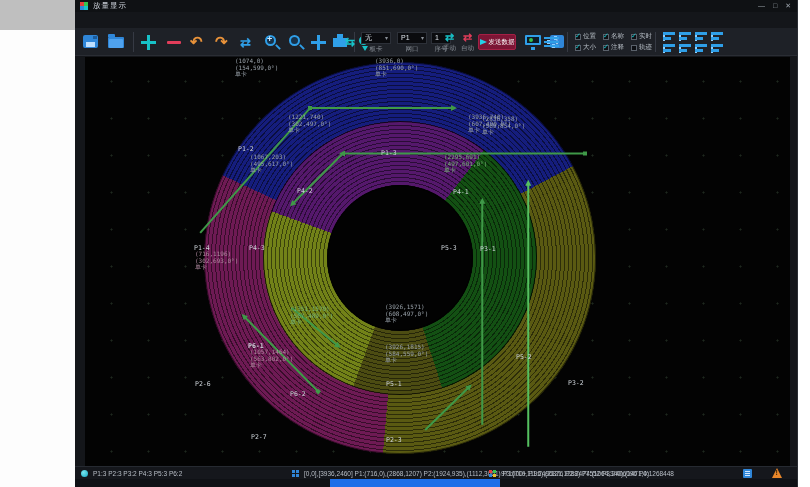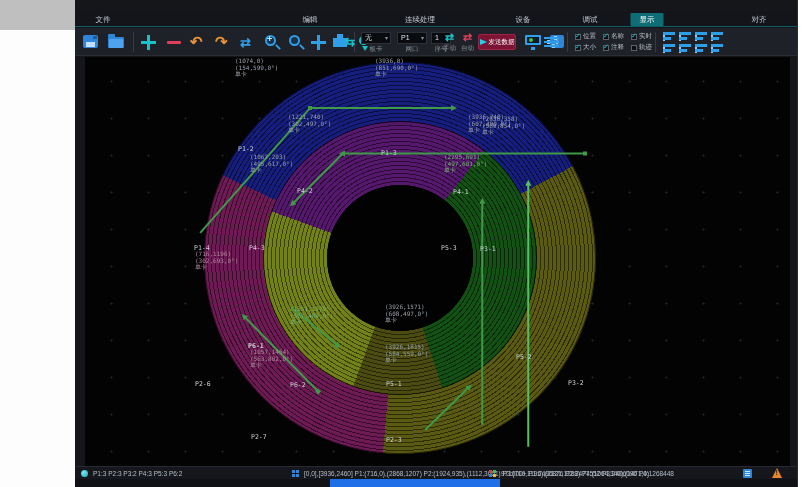--- a/index.html
+++ b/index.html
@@ -140,30 +140,35 @@
 </head>
 <body>
 
 <div id="stage">
   <div id="left-strip">
       <div class="gray"></div>
     </div>
 
   <div id="win">
 
-
-    <div id="menubar">
-        <div class="menu-item" style="left: 28px;">文件</div>
-        <div class="menu-item" style="left: 235px;">编辑</div>
-        <div class="menu-item" style="left: 345px;">连续处理</div>
-        <div class="menu-item" style="left: 448px;">设备</div>
-        <div class="menu-item" style="left: 515px;">调试</div>
-        <div class="menu-item active" style="left: 572px;">显示</div>
-        <div class="menu-item" style="left: 684px;">对齐</div>
-      </div>
+    <div id="titlebar">
+      <div id="logo">
+        <i style="background:#e23d3d"></i>
+          <i style="background:#35c24f"></i>
+        <i style="background:#2f86d8"></i>
+          <i style="background:#17c2c8"></i>
+      </div>
+      <span id="win-title">放量显示</span>
+      <div id="win-btns">
+        <span>—</span>
+        <span>□</span>
+        <span>✕</span>
+      </div>
+    </div>
+
 
     <div id="toolbar">
       <div class="tb" style="left:8px; top:7px">
           <span class="i-floppy"></span>
         </div>
       <div class="tb" style="left:33px; top:6px">
           <span class="i-folder"></span>
         </div>
       <div class="sep" style="left:58px"></div>
       <div class="tb" style="left:66px; top:7px">
@@ -349,21 +354,21 @@
         <div class="nlabel" style="left: 296px; top: 92px;">P1-3</div>
         <div class="nlabel" style="left: 368px; top: 131px;">P4-1</div>
         <div class="nlabel" style="left: 203px; top: 130px; padding-left: 9px;">P4-2</div>
         <div class="nlabel" style="left: 109px; top: 187px;">P1-4</div>
         <div class="nlabel" style="left: 164px; top: 187px;">P4-3</div>
         <div class="nlabel" style="left: 356px; top: 187px;">P5-3</div>
         <div class="nlabel" style="left: 395px; top: 188px;">P3-1</div>
         <div class="nlabel" style="left: 431px; top: 296px;">P5-2</div>
         <div class="nlabel" style="left: 163px; top: 285px; font-weight: bold;">P6-1</div>
         <div class="nlabel" style="left: 110px; top: 323px;">P2-6</div>
-        <div class="nlabel" style="left: 205px; top: 324px;">P6-2</div>
+        <div class="nlabel" style="left: 205px; top: 333px;">P6-2</div>
         <div class="nlabel" style="left: 301px; top: 323px;">P5-1</div>
         <div class="nlabel" style="left: 483px; top: 322px;">P3-2</div>
         <div class="nlabel" style="left: 166px; top: 376px;">P2-7</div>
         <div class="nlabel" style="left: 301px; top: 379px;">P2-3</div>
       </div>
 
     <div id="statusbar">
       <span class="dot"></span>
       <span class="st" style="left:18px">P1:3  P2:3  P3:2  P4:3  P5:3  P6:2</span>
       <span class="gridico"></span>

